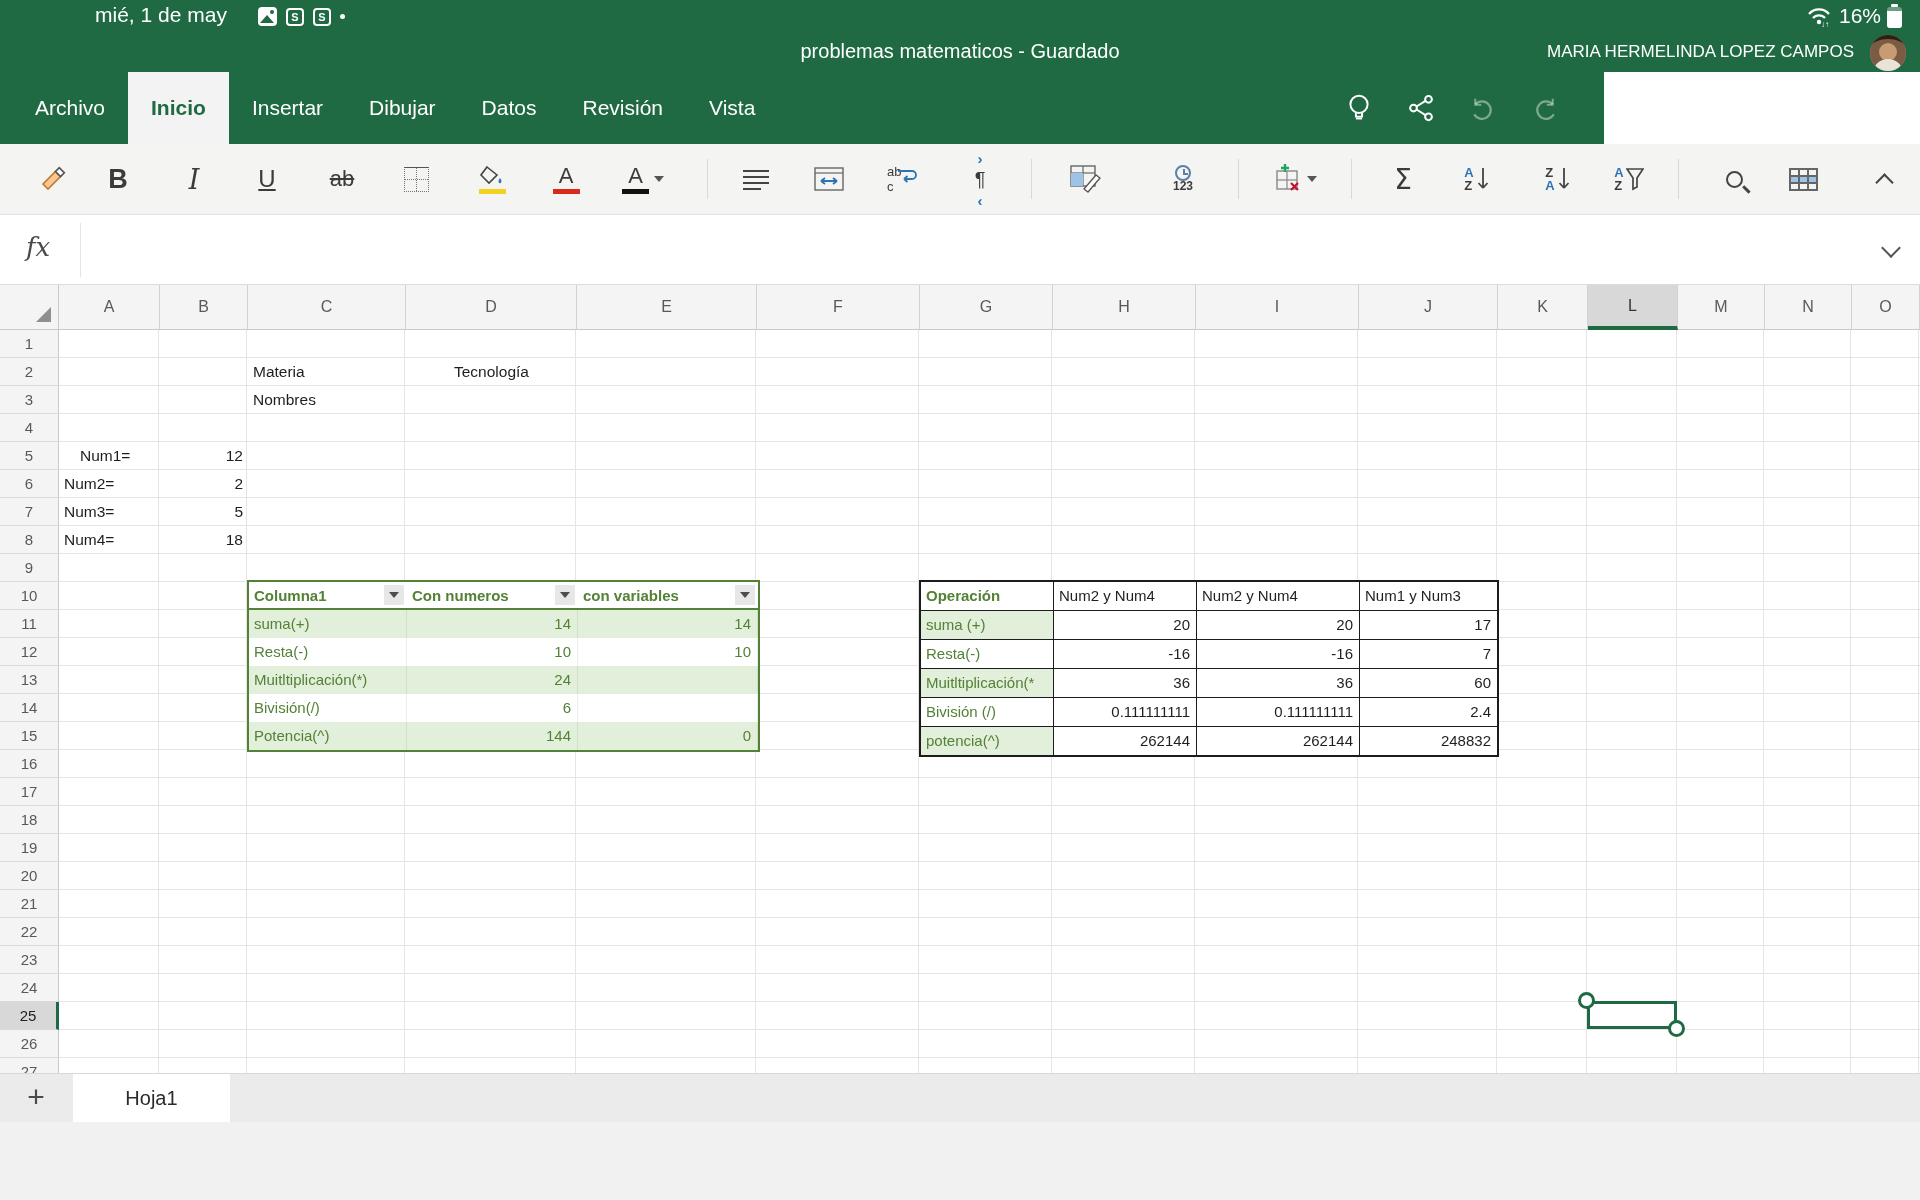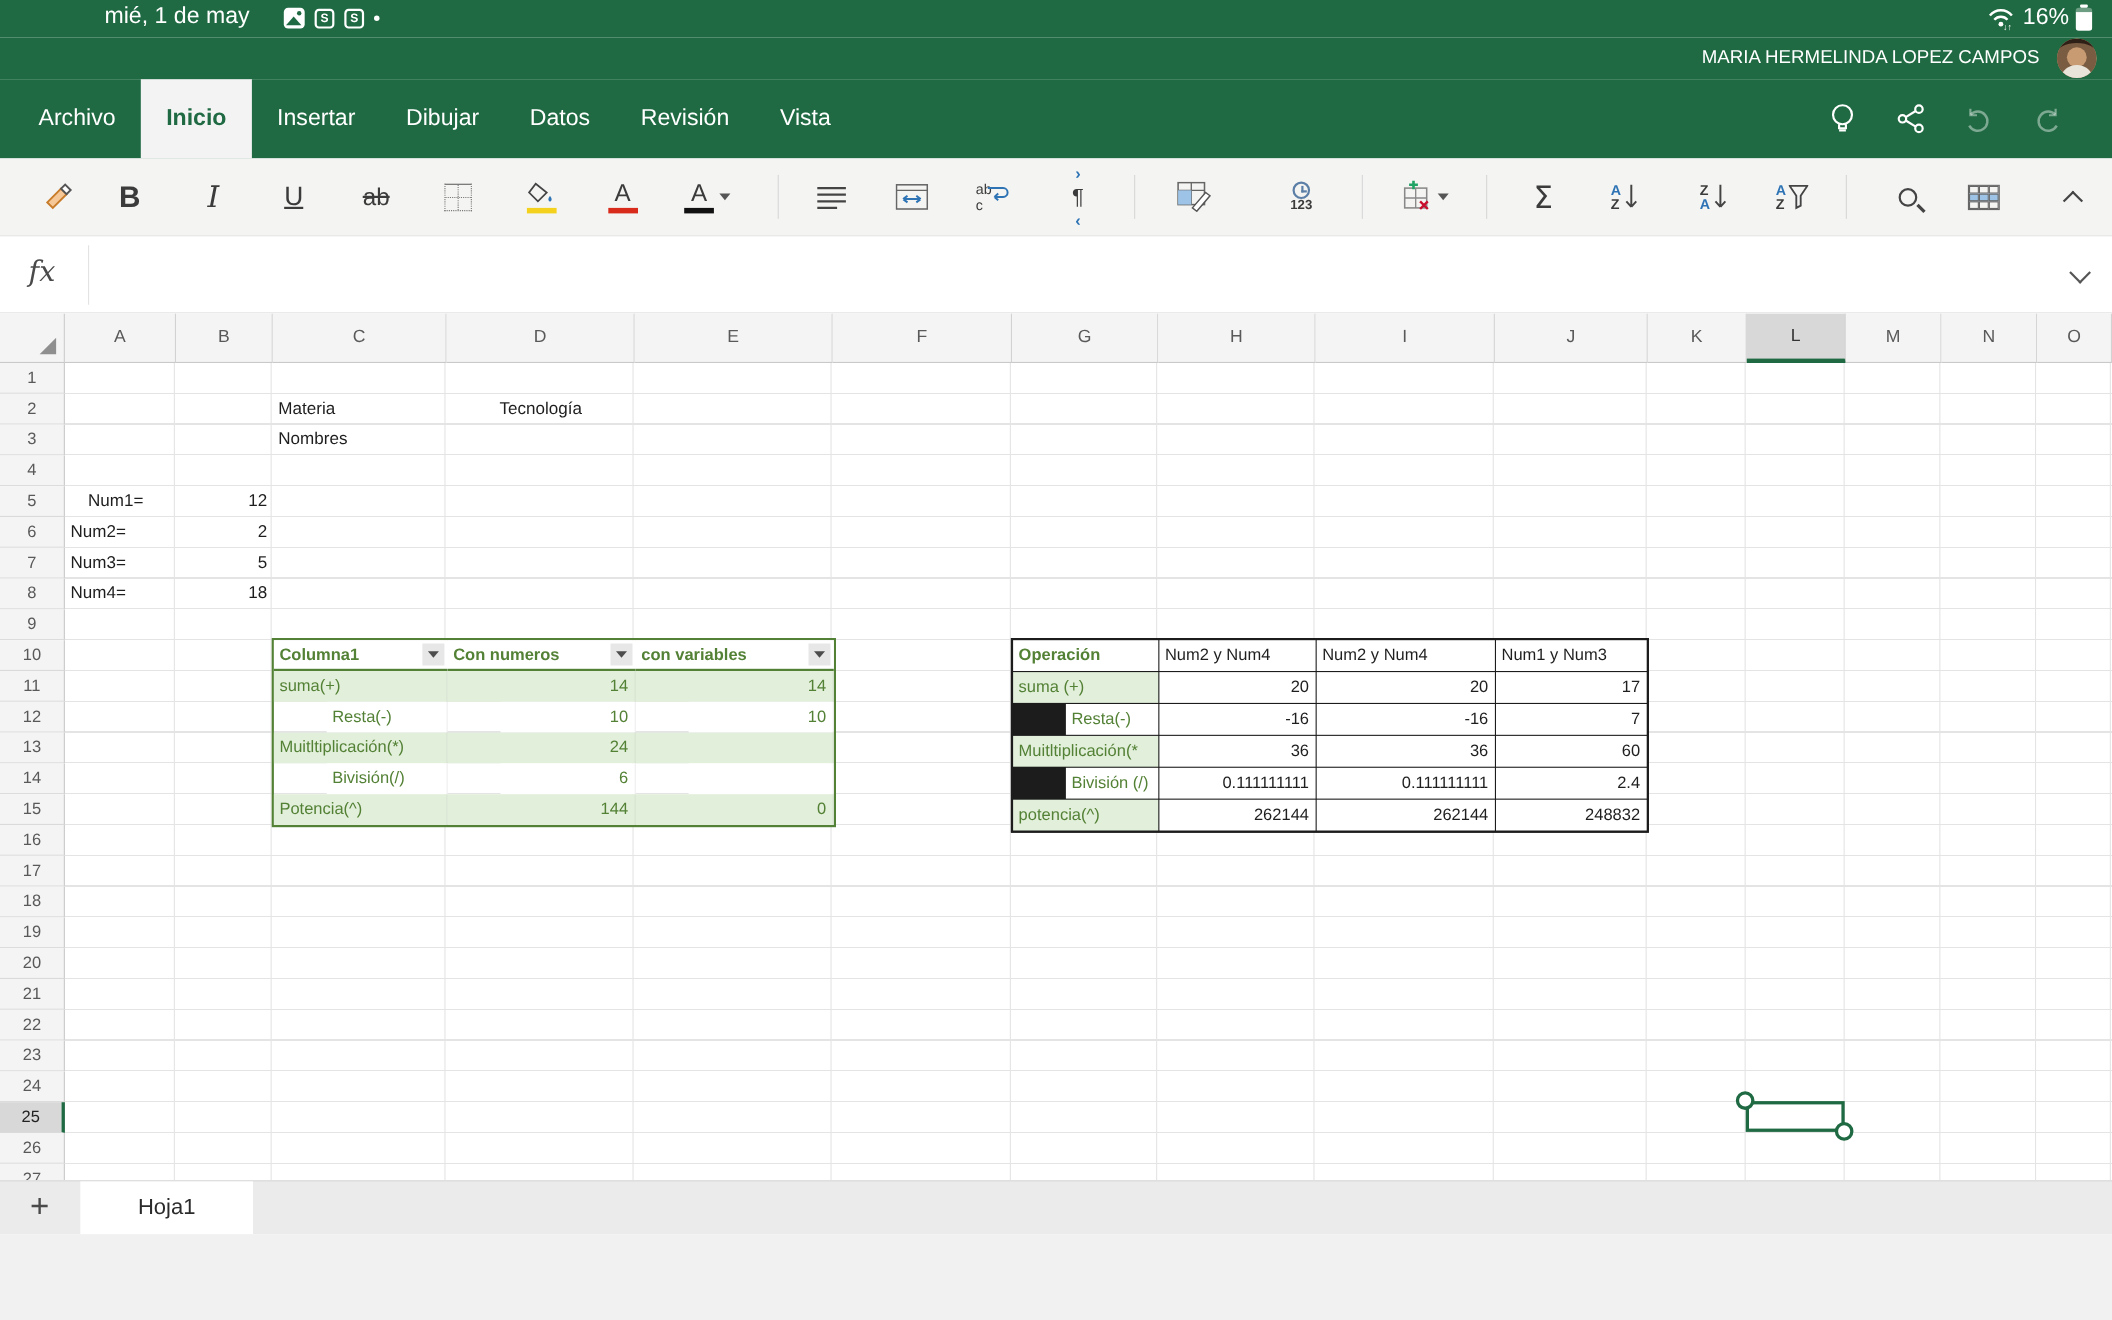--- a/index.html
+++ b/index.html
@@ -1,21 +1,21 @@
 <!DOCTYPE html>
 <html><head>
 <meta charset="utf-8">
 <style>
   *{margin:0;padding:0;box-sizing:border-box;}
   html,body{width:1920px;height:1200px;overflow:hidden;background:#fff;
     font-family:"Liberation Sans","DejaVu Sans",sans-serif;}
   
   #statusbar{position:absolute;left:0;top:0;width:1920px;height:34px;background:#1f6a43;color:#fff;}
   #titlebar{position:absolute;left:0;top:34px;width:1920px;height:38px;background:#1f6a43;color:#fff;}
-  #tabsrow{position:absolute;left:0;top:72px;width:1920px;height:72px;background:#1f6a43;padding-left:31px;}
+  #tabsrow{position:absolute;left:0;top:72px;width:1604px;height:72px;background:#1f6a43;padding-left:31px;}
   .st-time{position:absolute;left:34px;top:3px;font-size:22px;font-weight:bold;margin-top:28px;}
   .st-date{position:absolute;left:95px;top:3px;font-size:21px;}
   .st-icons{position:absolute;left:258px;top:7px;display:flex;align-items:center;gap:9px;}
   .ic-photo{width:19px;height:19px;background:#fff;border-radius:4px;position:relative;overflow:hidden;}
   .ic-photo::before{content:"";position:absolute;left:2px;bottom:3px;border-left:7px solid transparent;
     border-right:7px solid transparent;border-bottom:8px solid #1f6a43;}
   .ic-photo::after{content:"";position:absolute;right:3px;top:3px;width:4px;height:4px;border-radius:50%;background:#1f6a43;}
   .ic-sq{width:18px;height:18px;border:2px solid #fff;border-radius:4px;color:#fff;font-size:11px;
     font-weight:bold;display:flex;align-items:center;justify-content:center;}
   .ic-dot{width:5px;height:5px;border-radius:50%;background:#fff;}
@@ -104,21 +104,21 @@
   
   .xtable{position:absolute;display:grid;}
   .xtable div{height:28px;line-height:27px;font-size:15px;white-space:nowrap;overflow:hidden;}
   #t1{border:2px solid #538135;}
   .t1h{background:#fff;color:#538135;font-weight:bold;padding-left:5px;border-bottom:2px solid #538135;
     display:flex;align-items:center;justify-content:space-between;}
   .fbtn{width:20px;height:20px;background:#e7e7e7;margin-right:3px;display:flex;align-items:center;justify-content:center;flex:none;}
   .fbtn i{width:0;height:0;border-left:5px solid transparent;border-right:5px solid transparent;border-top:6px solid #4d4d4d;}
   .t1c{color:#538135;padding-left:5px;border-right:1px solid rgba(0,0,0,.07);}
   .t1c.num{text-align:right;padding-right:6px;padding-left:0;}
-  .band{background:#e2efda;} .noband{background:#fff;margin-left:48px;}
+  .band{background:#e2efda;} .noband{background:#fff;}
   #t2{border:2px solid #1c1c1c;background:#1c1c1c;grid-gap:1px;}
   .t2h{background:#fff;color:#1f1f1f;padding-left:5px;}
   .t2h.op{color:#538135;font-weight:bold;}
   .t2l{color:#538135;padding-left:5px;}
   .t2v{background:#fff;color:#1f1f1f;text-align:right;padding-right:6px;}
   
   #selrect{position:absolute;border:3px solid #1f6a43;}
   .selhandle{position:absolute;width:17px;height:17px;border-radius:50%;background:#fff;border:3px solid #1f6a43;}
   
   #sheetbar{position:absolute;left:0;top:1073px;width:1920px;height:49px;background:#ebebeb;border-top:1px solid #d8d8d8;}
@@ -154,20 +154,21 @@
     <span class="batt">
       <span class="tip"></span>
         <span class="body">
           <span class="fill"></span>
         </span>
     </span>
   </span>
 </div>
 
 <div id="titlebar">
+  <div id="doc-title">problemas matematicos - Guardado</div>
   <div id="user-name">MARIA HERMELINDA LOPEZ CAMPOS</div>
   <div id="avatar">
     <svg width="36" height="36" viewBox="0 0 36 36">
       <rect width="36" height="36" fill="#7a5c42"></rect>
       <path d="M0 0 h36 v14 a18 10 0 0 0 -36 0 Z" fill="#2f2017"></path>
       <circle cx="18" cy="17" r="9" fill="#c99b72"></circle>
       <path d="M4 36 a14 12 0 0 1 28 0 Z" fill="#e9e4da"></path>
     </svg>
   </div>
 </div>

